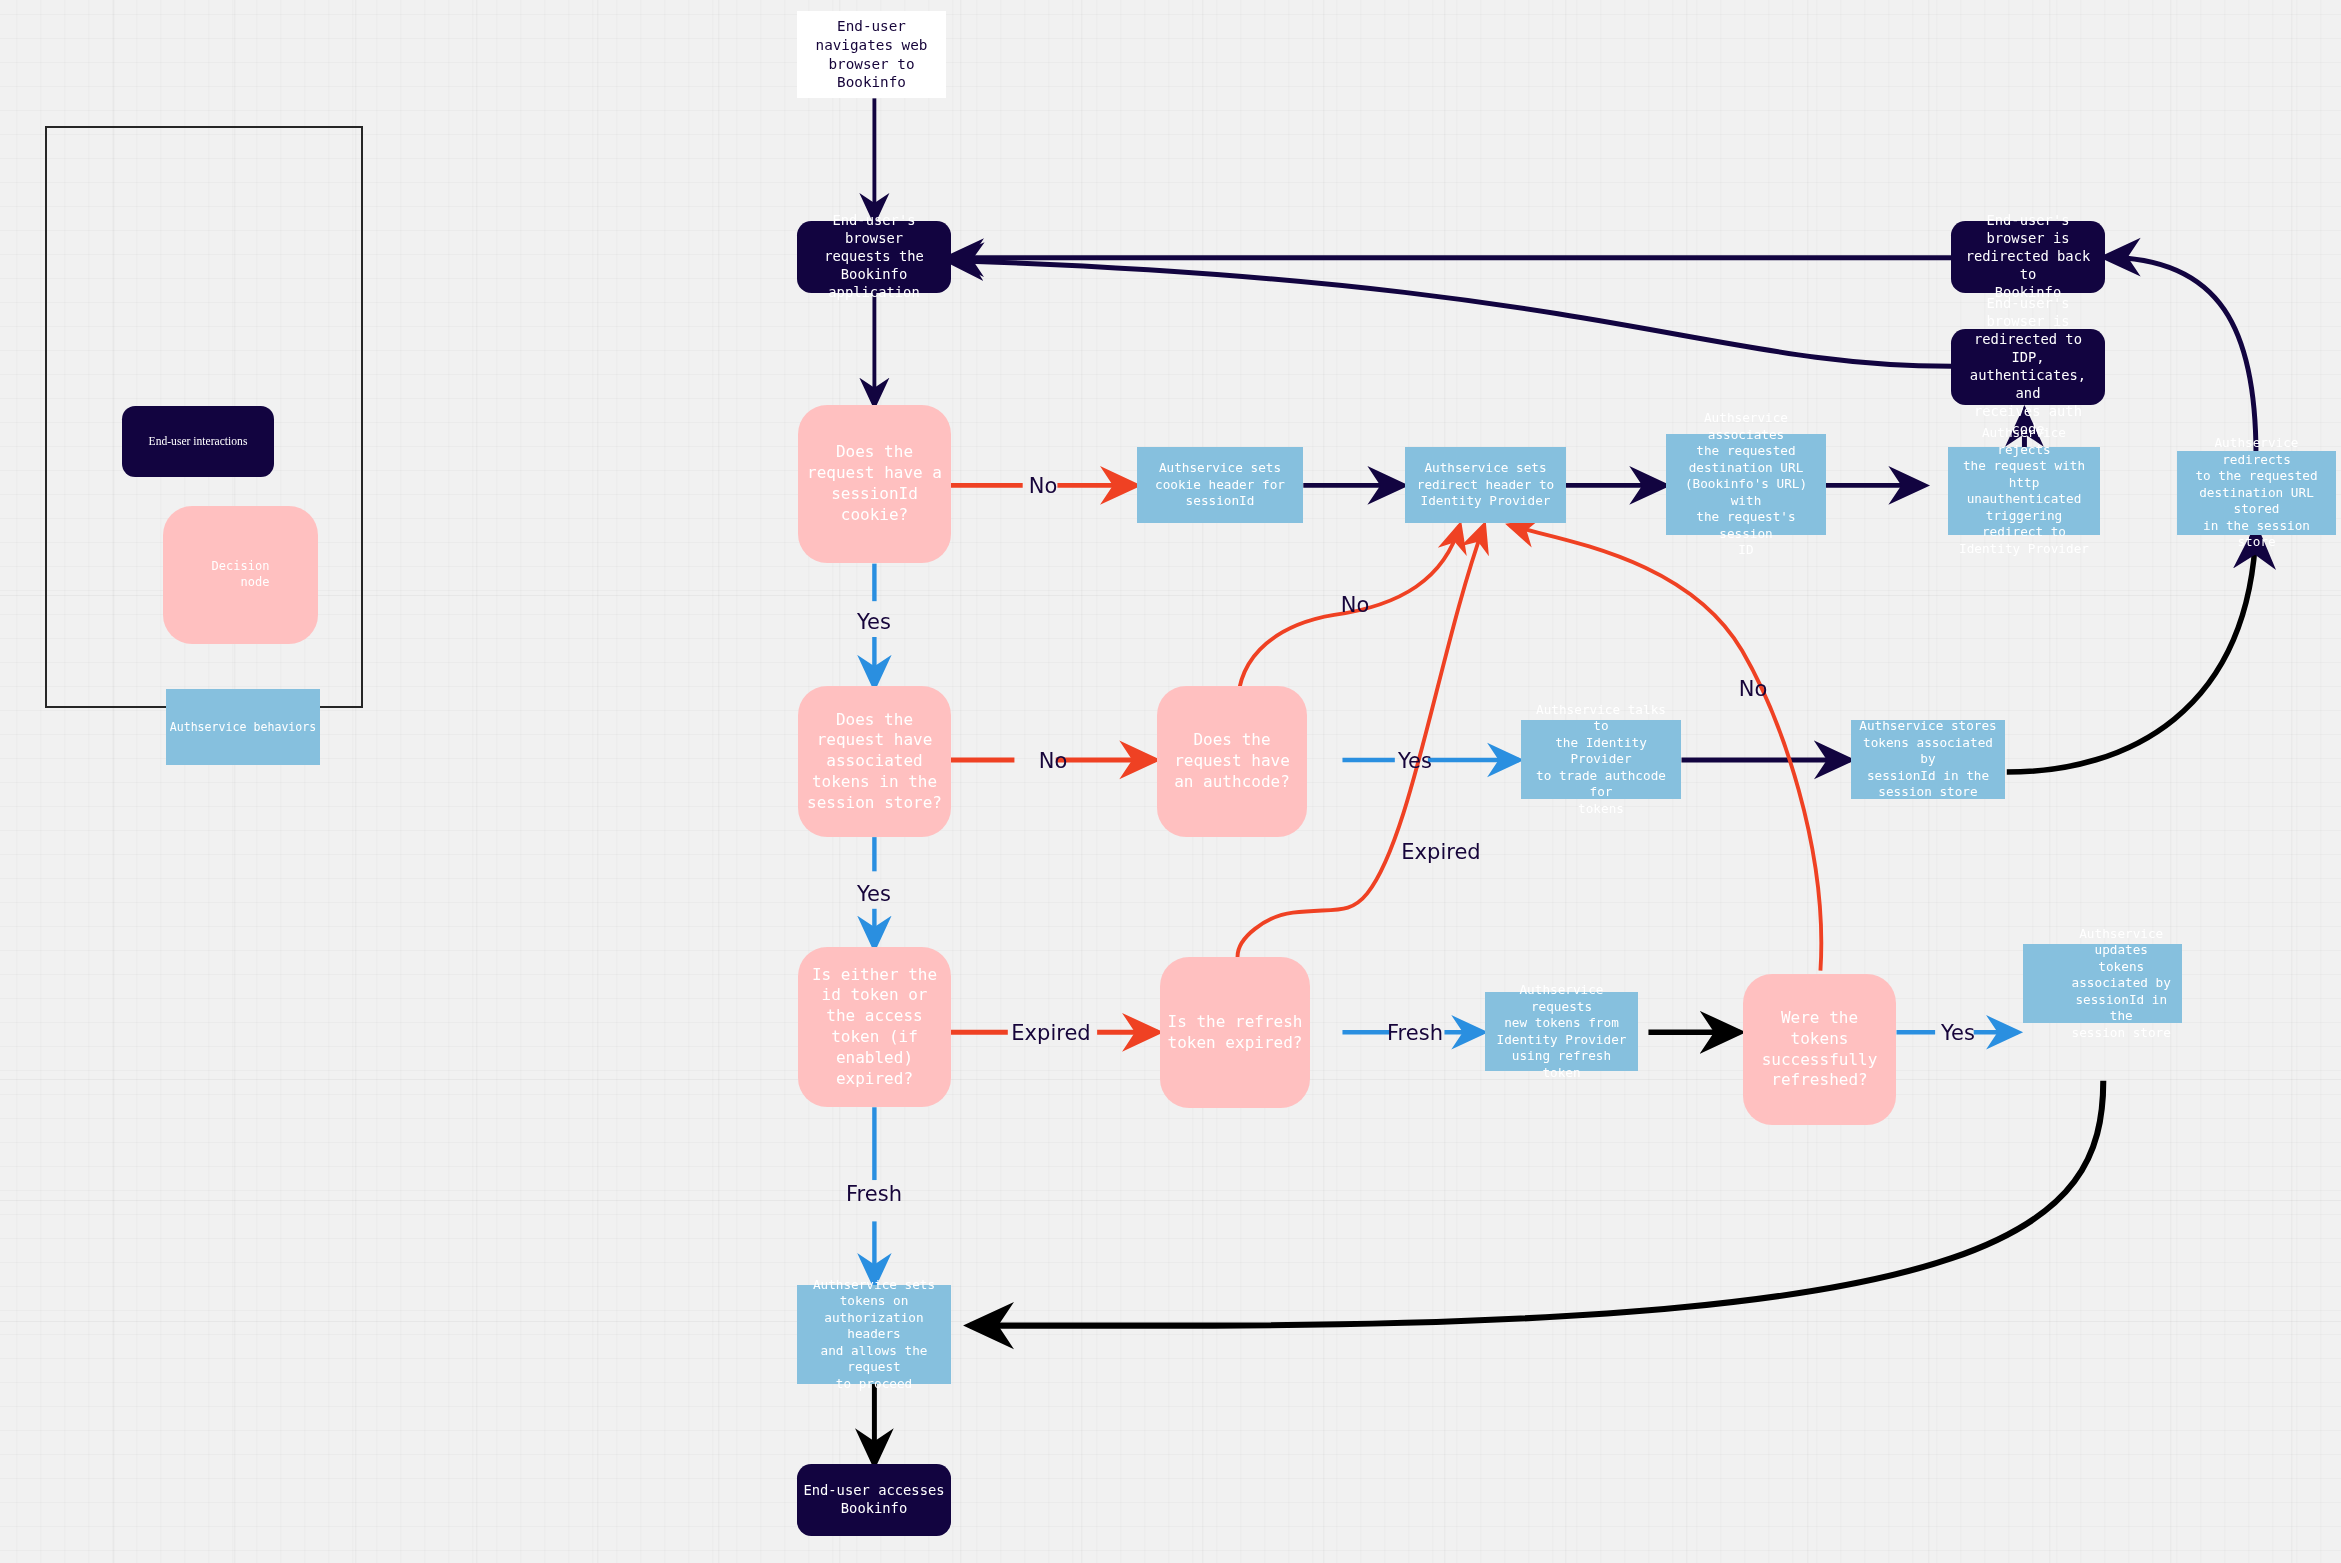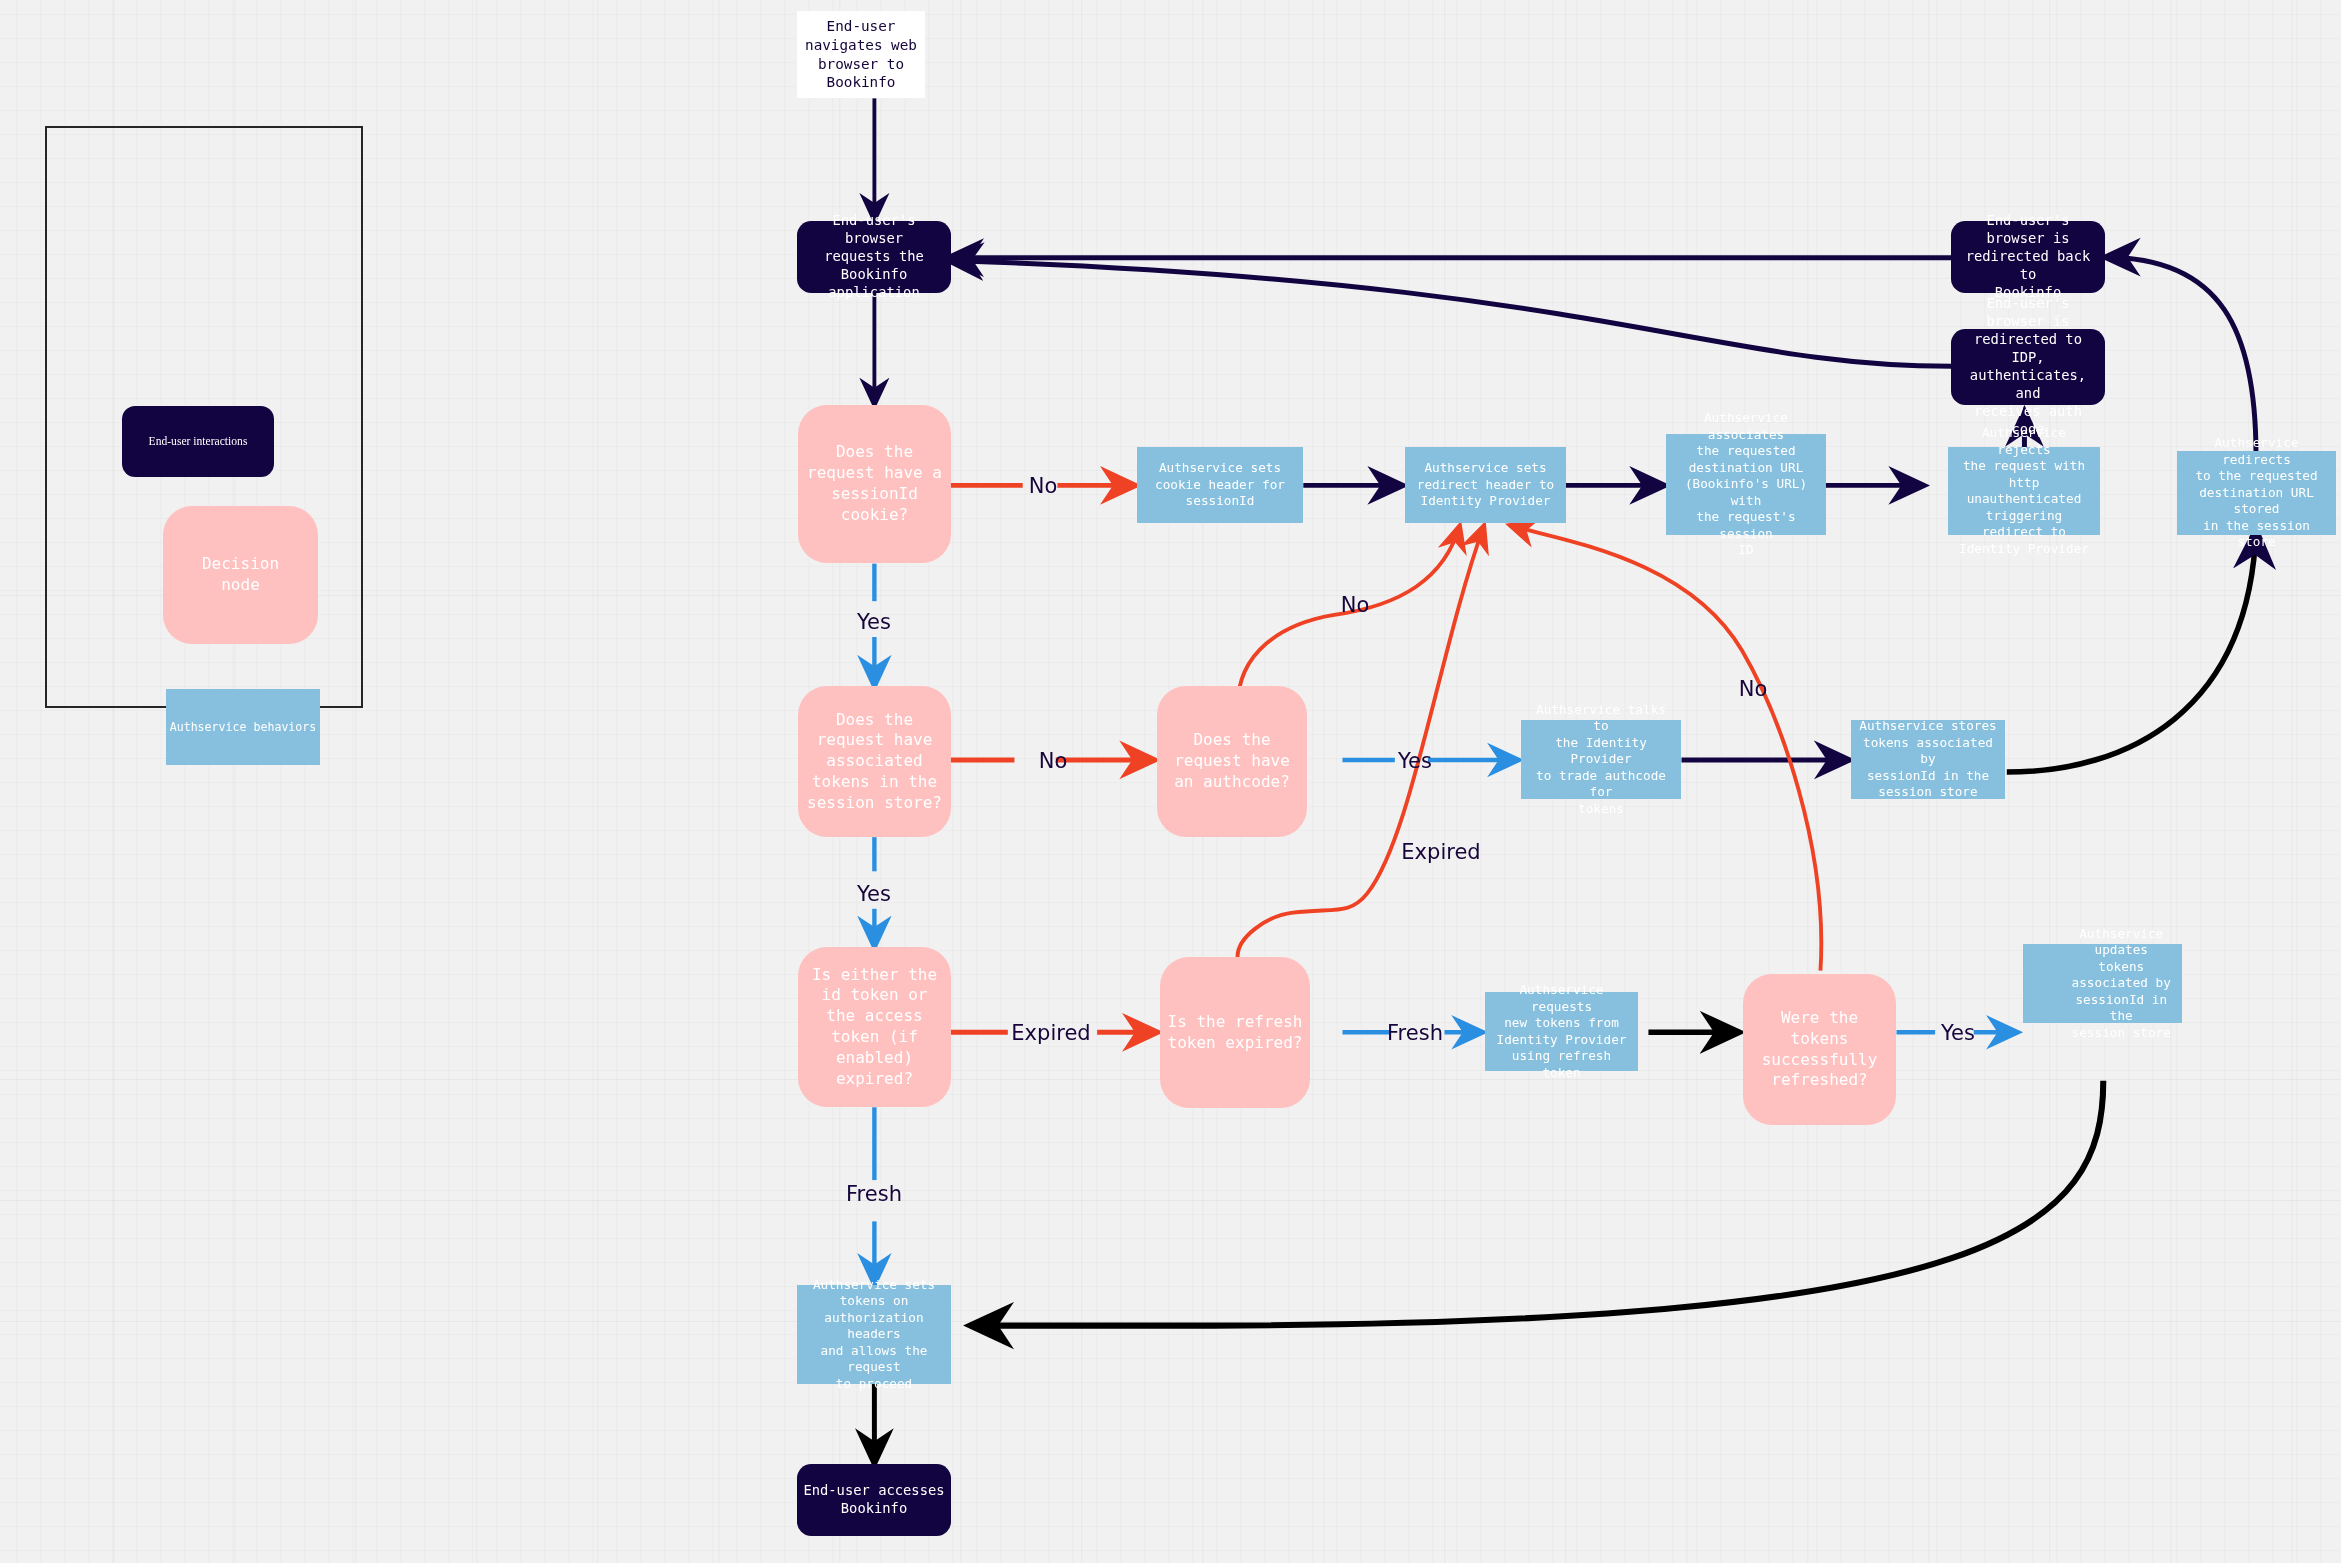--- a/index.html
+++ b/index.html
@@ -82,22 +82,22 @@
   }
   #lg-user{
     position:absolute;left:75px;top:278px;width:152px;height:71px;
     background:#120440;border-radius:13.2px;
     display:flex;align-items:center;justify-content:center;
     color:#fff;font-size:11.6px;font-family:Liberation Serif, serif;
   }
   #lg-dec{
     position:absolute;left:116px;top:378px;width:155px;height:138px;
     background:#ffc0c0;border-radius:29px;
-    display:flex;align-items:center;justify-content:center;text-align:center;
-    color:#fff;font-size:16px;font-family:"DejaVu Sans Mono",monospace;
+    display:flex;align-items:center;justify-content:center;text-align:right;
+    color:#fff;font-size:12px;font-family:"DejaVu Sans Mono",monospace;
     white-space:pre-line;line-height:1.3;
   }
   #lg-auth{
     position:absolute;left:119px;top:561px;width:154px;height:76px;
     background:#86c0de;
     display:flex;align-items:center;justify-content:center;
     color:#fff;font-size:11.6px;font-family:"DejaVu Sans Mono",monospace;
   }
 </style>
 </head>
@@ -204,21 +204,21 @@
   </div>
   <div id="lg-dec">
     <span>Decision
 node</span>
   </div>
   <div id="lg-auth">
     <span>Authservice behaviors</span>
   </div>
 </div>
 
-<div class="node n-start" style="left:797px;top:11px;width:128px;height:87px;">
+<div class="node n-start" style="left:797px;top:11px;width:149px;height:87px;">
   <span>End-user navigates web
 browser to Bookinfo</span>
 </div>
 
 <div class="node n-user" style="left:797px;top:221px;width:154px;height:72px;">
   <span>End-user's browser
 requests the Bookinfo
 application</span>
 </div>
 

